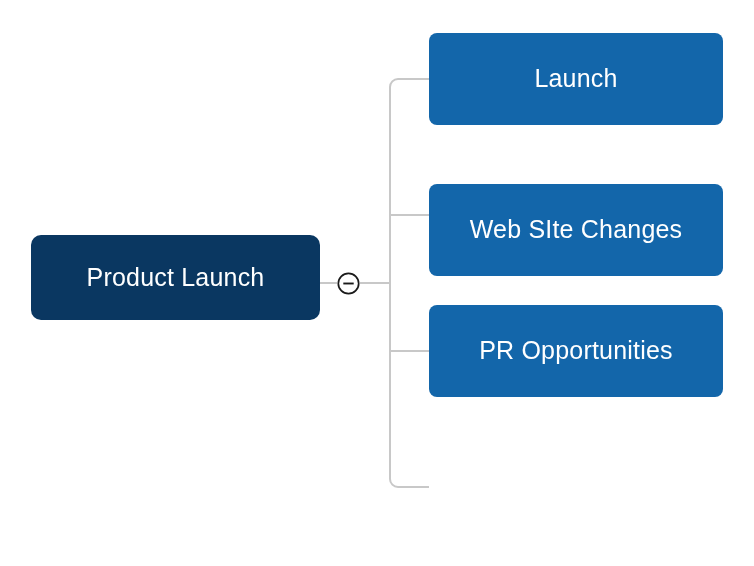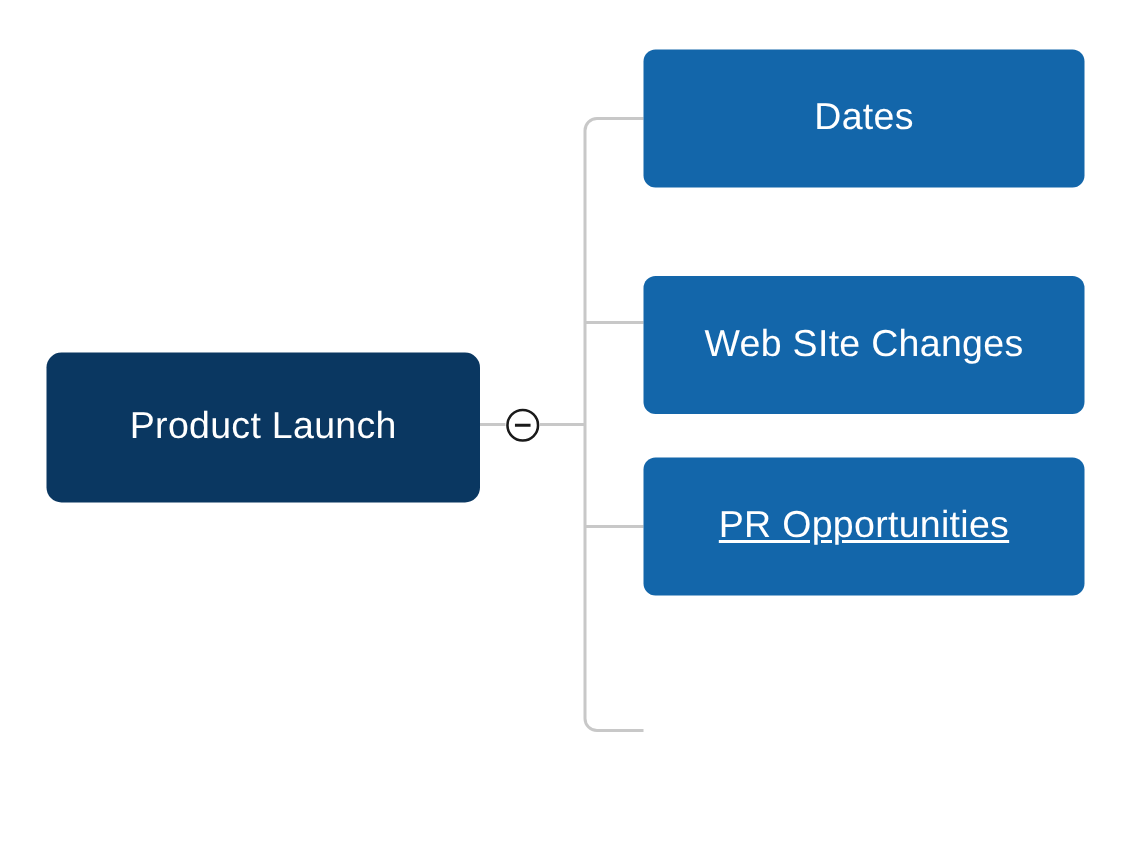--- a/index.html
+++ b/index.html
@@ -35,38 +35,38 @@
     justify-content: center;
     text-align: center;
     color: #ffffff;
     z-index: 2;
     padding: 0 10px;
   }
   .node-root {
     left: 31px;
     top: 235px;
     width: 289px;
-    height: 100px;
+    height: 85px;
     background: #0a3761;
     border-radius: 10px;
     font-size: 25px;
     letter-spacing: 0.2px;
   }
   .node-child {
     left: 429px;
     width: 294px;
     height: 92px;
     background: #1366aa;
     border-radius: 8px;
     font-size: 25px;
     letter-spacing: 0.2px;
   }
   .child-0 { top: 33px; }
   .child-1 { top: 184px; }
-  .child-2 { top: 305px; text-decoration: underline; }
+  .child-2 { top: 305px; }
   .child-3 { top: 441px; }
 
   .node-label {
     display: block;
     line-height: 1.1;
     white-space: nowrap;
   }
 
   
   #toggle {
@@ -101,21 +101,21 @@
   <div class="node node-root">
     <span class="node-label">Product Launch</span>
   </div>
 
   <svg id="toggle" viewBox="0 0 23 23" width="23" height="23">
     <circle cx="11.5" cy="11.5" r="10.2" fill="#ffffff" stroke="#1a1a1a" stroke-width="1.7"></circle>
     <line x1="6.3" y1="11.5" x2="16.7" y2="11.5" stroke="#1a1a1a" stroke-width="1.9" stroke-linecap="butt"></line>
   </svg>
 
   <div class="node node-child child-0">
-    <span class="node-label">Dates</span>
+    <span class="node-label">Launch</span>
   </div>
 
   <div class="node node-child child-1">
     <span class="node-label">Web SIte Changes</span>
   </div>
 
   <div class="node node-child child-2">
     <span class="node-label">PR Opportunities</span>
   </div>
 

